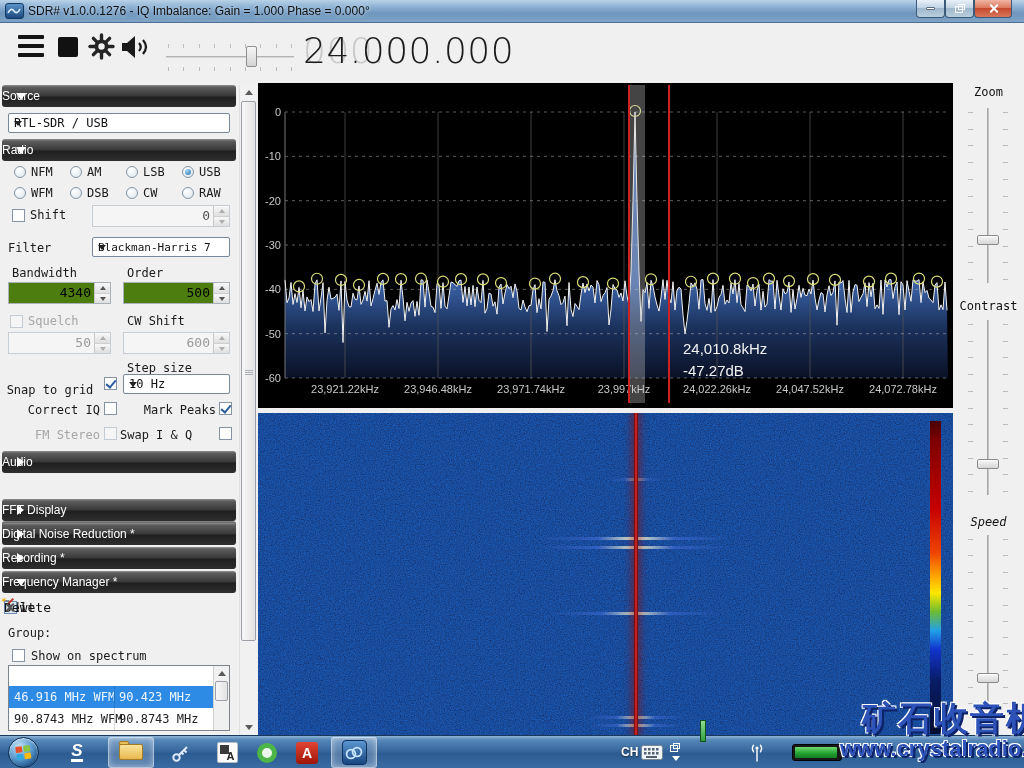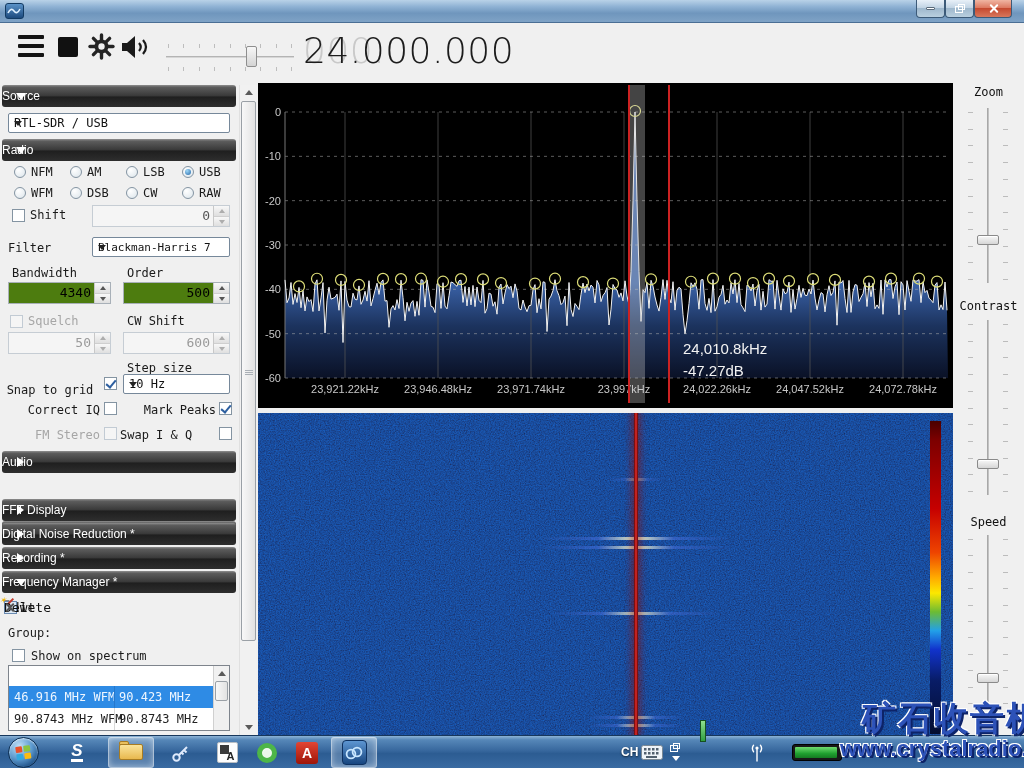--- a/index.html
+++ b/index.html
@@ -156,20 +156,21 @@
 <body>
 
 <div id="app">
 
   <div class="titlebar">
     <div class="appicon">
       <svg width="15" height="12" viewBox="0 0 15 12">
           <path d="M1 8 Q4 2 7 6 T13 4" stroke="#dff0ff" stroke-width="1.6" fill="none"></path>
         </svg>
     </div>
+    <span class="titletext">SDR# v1.0.0.1276 - IQ Imbalance: Gain = 1.000 Phase = 0.000°</span>
     <div class="wbtn" style="left:916px;width:29px;">
         <span class="minbar"></span>
       </div>
     <div class="wbtn" style="left:945px;width:29px;">
         <span class="restglyph">
           <i></i>
           <b></b>
         </span>
       </div>
     <div class="wbtn close" style="left:974px;width:38px;">
@@ -604,21 +605,21 @@
         <div class="vtick" style="left: 6px; top: 120.9px;"></div>
         <div class="vtick" style="left: 41px; top: 120.9px;"></div>
         <div class="vtick" style="left: 6px; top: 137.6px;"></div>
         <div class="vtick" style="left: 41px; top: 137.6px;"></div>
         <div class="vtick" style="left: 6px; top: 154.3px;"></div>
         <div class="vtick" style="left: 41px; top: 154.3px;"></div>
         <div class="vtick" style="left: 6px; top: 171px;"></div>
         <div class="vtick" style="left: 41px; top: 171px;"></div>
         <div class="vsl-thumb" style="left: 15px; top: 138.6px;"></div>
       </div>
-      <div class="slbl" style="top: 432px;">Speed</div>
+      <div class="slbl" style="top: 432px; font-style: italic;">Speed</div>
       <div style="left: 9px; top: 452px; width: 53px; height: 172px;">
         <div class="vsl-track" style="left: 25px; top: 0px; height: 172px;"></div>
         <div class="vtick" style="left: 6px; top: 4px;"></div>
         <div class="vtick" style="left: 41px; top: 4px;"></div>
         <div class="vtick" style="left: 6px; top: 20.4px;"></div>
         <div class="vtick" style="left: 41px; top: 20.4px;"></div>
         <div class="vtick" style="left: 6px; top: 36.8px;"></div>
         <div class="vtick" style="left: 41px; top: 36.8px;"></div>
         <div class="vtick" style="left: 6px; top: 53.2px;"></div>
         <div class="vtick" style="left: 41px; top: 53.2px;"></div>

